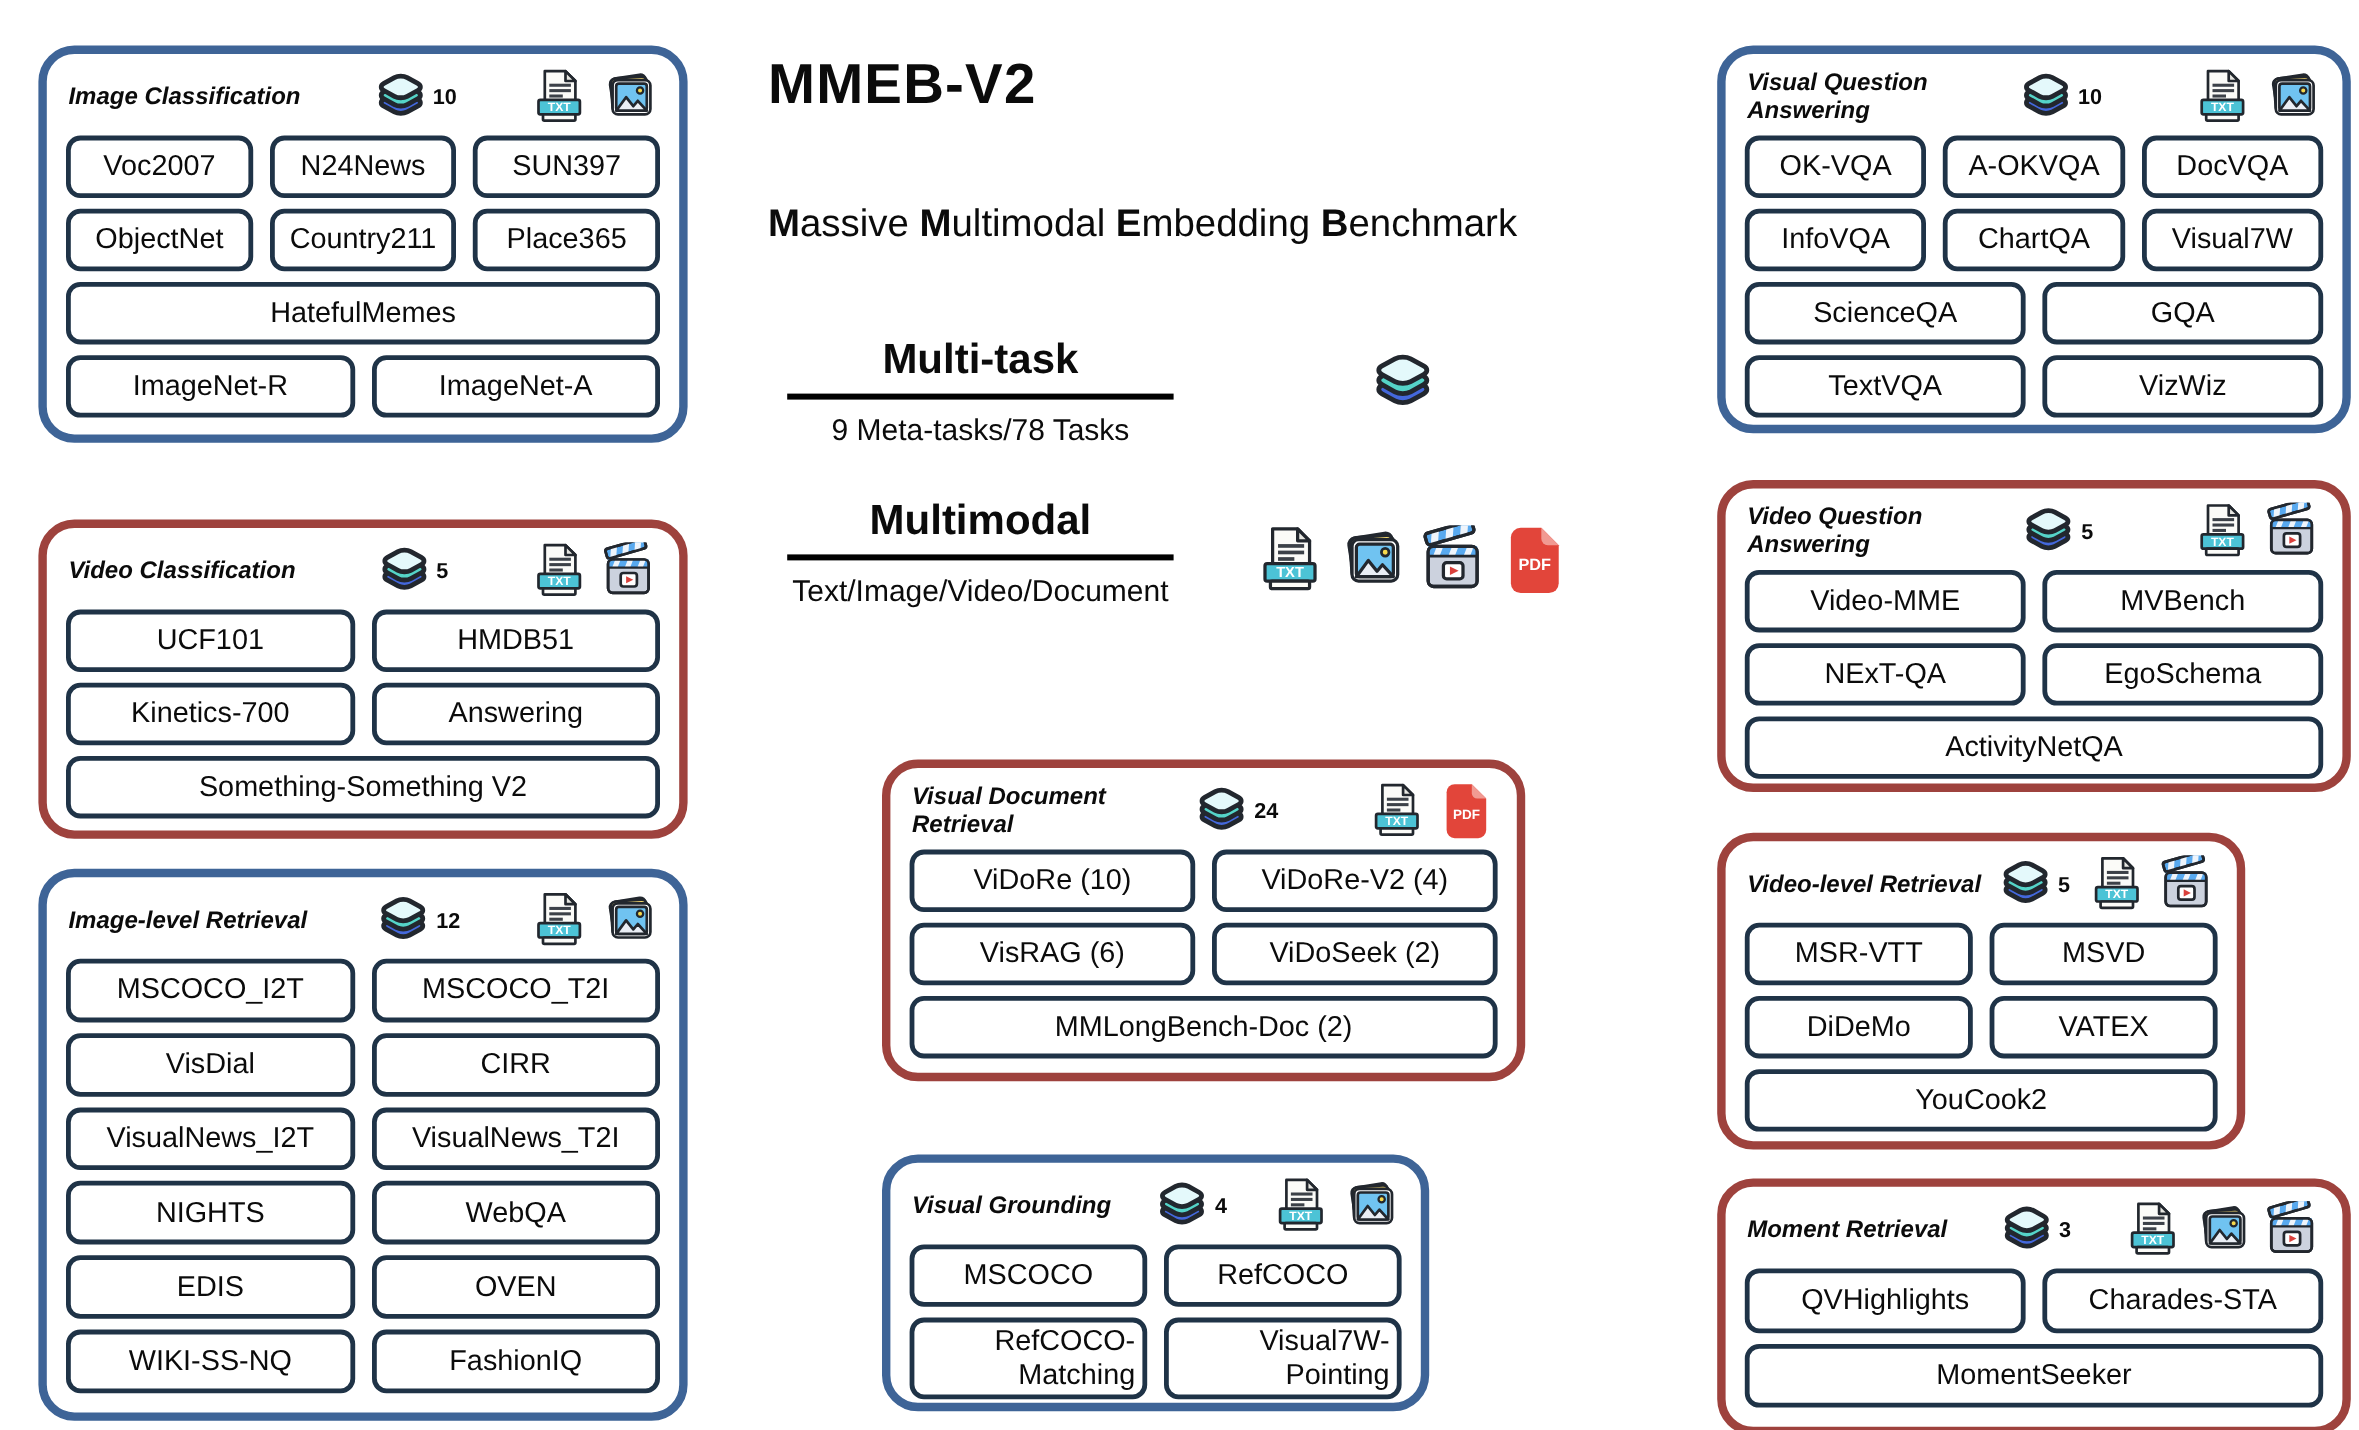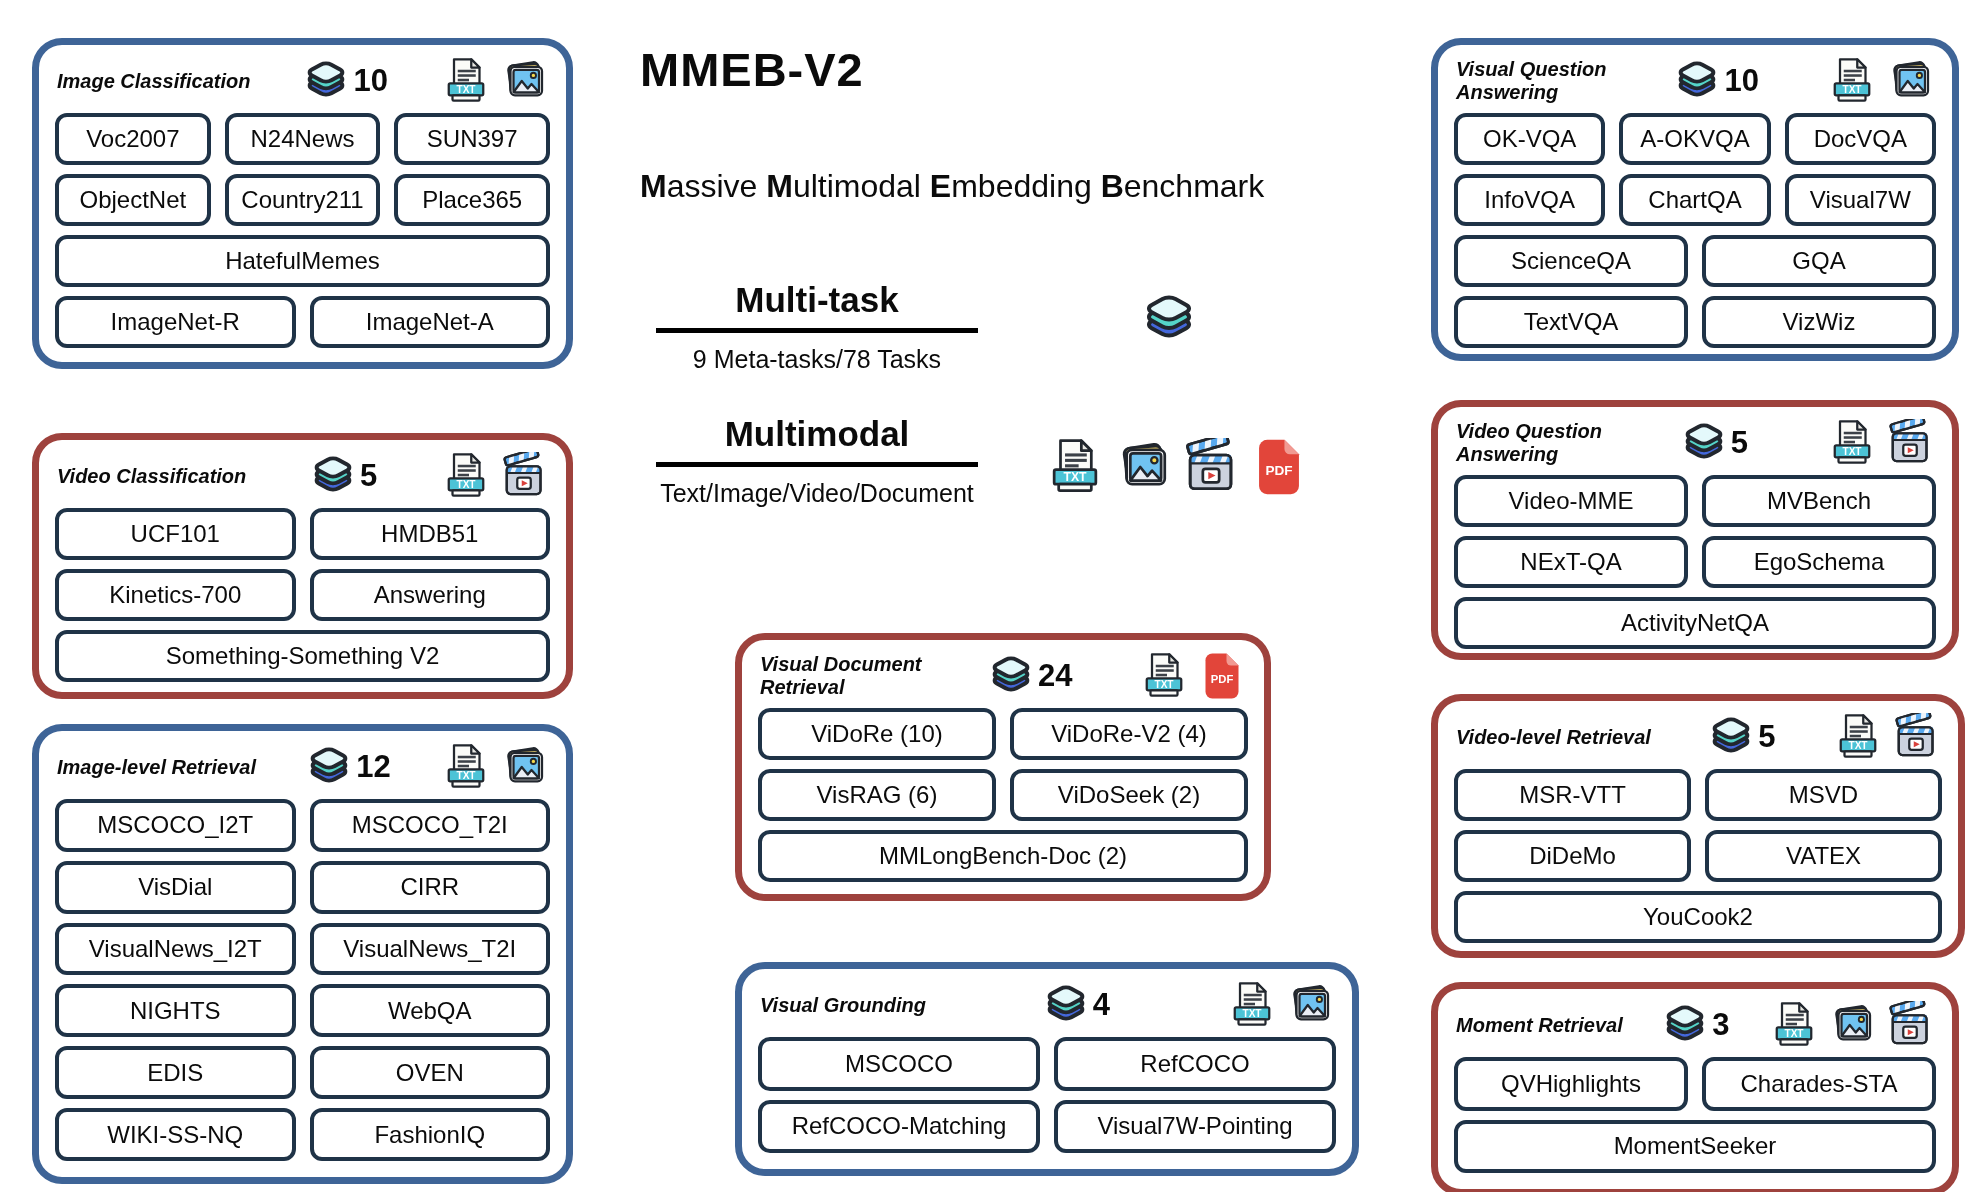--- a/index.html
+++ b/index.html
@@ -8,37 +8,37 @@
 
   
   .card{position:absolute;background:#fff;border-radius:30px;box-sizing:border-box;
         display:flex;flex-direction:column;padding:12px 16px 16px;}
   .card.blue{border:7px solid var(--blue,#3e6497);}
   .card.maroon{border:7px solid var(--maroon,#9e423d);margin-top:20px;}
   .card-header{display:flex;align-items:center;gap:8px;padding:0 2px 4px;}
   .card-title{font-size:20px;font-weight:bold;font-style:italic;line-height:1.15;}
   .card-title div{white-space:nowrap;}
   .count-group{display:flex;align-items:center;gap:5px;margin:0 auto;}
-  .count-num{font-size:31px;font-weight:bold;}
+  .count-num{font-size:18px;font-weight:bold;}
   .modality-icons{display:flex;align-items:center;gap:10px;}
   .card-body{flex:1;display:flex;flex-direction:column;justify-content:space-evenly;gap:9px;padding-top:4px;}
   .pill-row{display:flex;gap:14px;flex:1;}
   .pill{flex:1;border:4px solid var(--pillborder,#1f3347);border-radius:12px;background:#fff;
         display:flex;align-items:center;justify-content:center;text-align:right;
         font-size:24px;min-height:40px;padding:2px 6px;}
 
   
   #card-image-classification{left:32px;top:38px;width:541px;height:331px;}
   #card-video-classification{left:32px;top:413px;width:541px;height:266px;}
   #card-image-level-retrieval{left:32px;top:724px;width:541px;height:460px;}
   #card-visual-document-retrieval{left:735px;top:613px;width:536px;height:268px;}
-  #card-visual-grounding{left:735px;top:962px;width:624px;height:214px;}
+  #card-visual-grounding{left:735px;top:962px;width:456px;height:214px;}
   #card-visual-question-answering{left:1431px;top:38px;width:528px;height:323px;}
   #card-video-question-answering{left:1431px;top:380px;width:528px;height:260px;}
-  #card-video-level-retrieval{left:1431px;top:674px;width:534px;height:264px;}
+  #card-video-level-retrieval{left:1431px;top:674px;width:440px;height:264px;}
   #card-moment-retrieval{left:1431px;top:962px;width:528px;height:214px;}
 
   
   #main-title{position:absolute;left:640px;top:42px;font-size:47px;font-weight:bold;letter-spacing:1px;}
   #subtitle{position:absolute;left:640px;top:168px;font-size:32px;white-space:nowrap;}
   .center-section{position:absolute;width:322px;text-align:center;}
   #section-multitask{left:656px;top:280px;}
   #section-multimodal{left:656px;top:414px;}
   .section-heading{font-size:35px;font-weight:bold;}
   .section-underline{border-bottom:5px solid #000;margin:8px 0 12px;}

